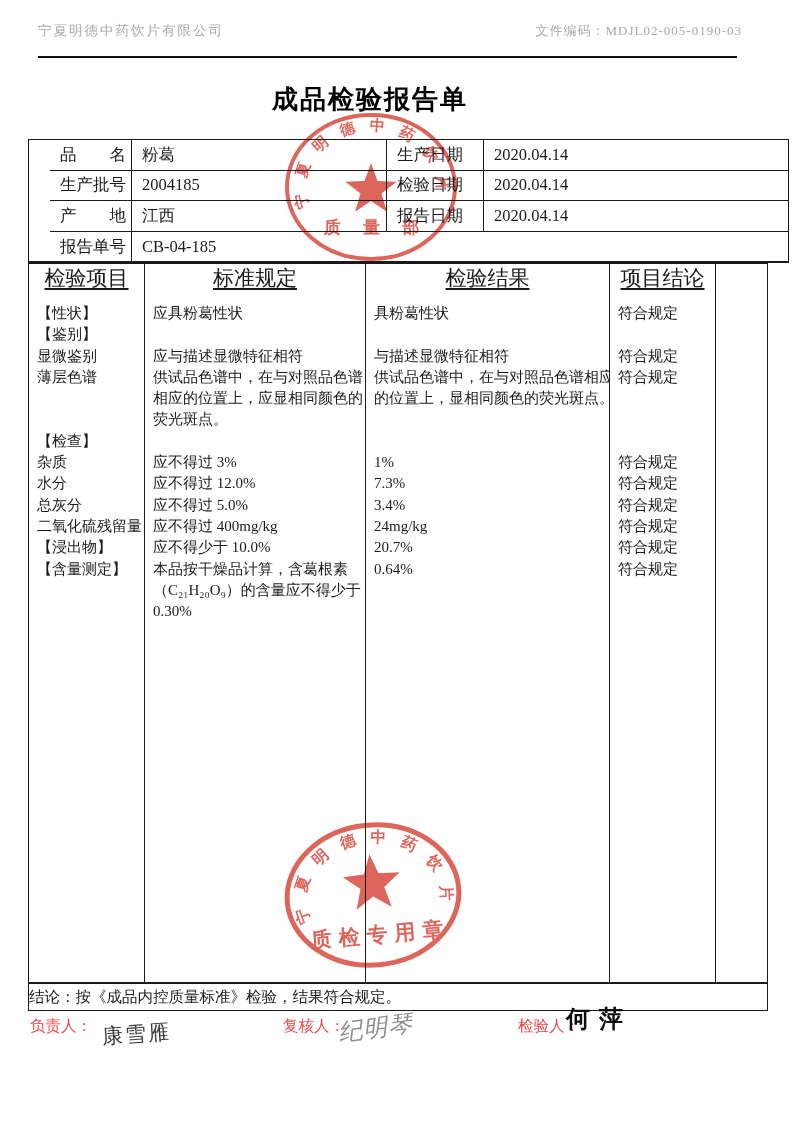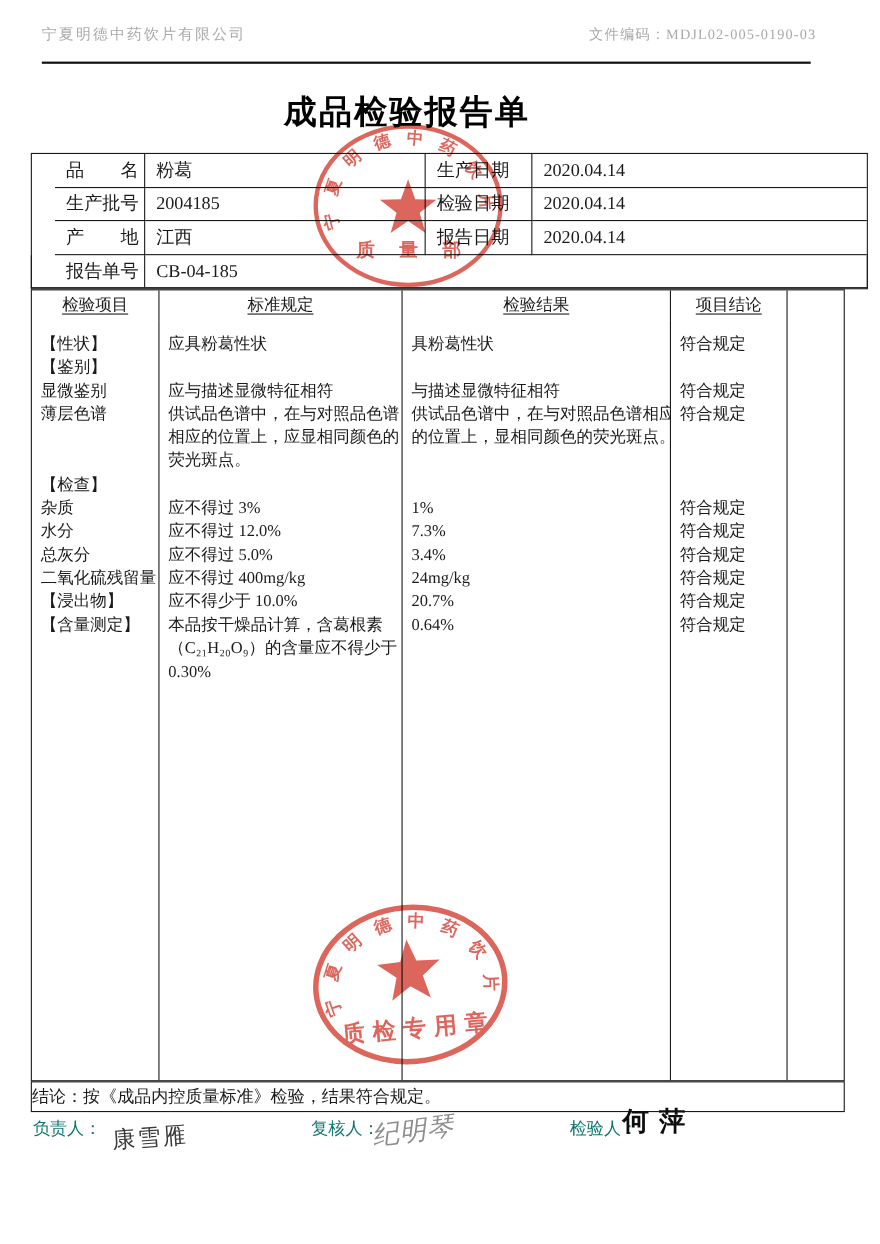--- a/index.html
+++ b/index.html
@@ -6,45 +6,45 @@
   .page{
     position:relative;width:800px;height:1131px;background:#ffffff;overflow:hidden;
     font-family:"Liberation Serif","DejaVu Serif",serif;color:#1a1a1a;
   }
   
   .hdr-company{position:absolute;left:38px;top:22px;font-size:13.5px;color:#a9a9a9;letter-spacing:2px;}
   .hdr-code{position:absolute;right:58px;top:22px;font-size:13px;color:#a9a9a9;letter-spacing:1px;}
   .hdr-rule{position:absolute;left:38px;top:56px;width:699px;height:2px;background:#111;}
   
   .title{position:absolute;left:0;top:82px;width:740px;text-align:center;
-    font-size:30px;font-weight:700;letter-spacing:2px;color:#000;}
+    font-size:26px;font-weight:700;letter-spacing:2px;color:#000;}
   
   .info-table{position:absolute;left:28px;top:139px;width:738px;height:122px;
     border:1px solid #1a1a1a;display:grid;
     grid-template-columns:82px 255px 97px 1fr;grid-template-rows:repeat(4,1fr);
     font-size:16.5px;padding-left:21px;}
   .info-table > div{display:flex;align-items:center;padding-left:10px;border-bottom:1px solid #1a1a1a;white-space:nowrap;}
   .info-table > .c1,.info-table > .c2,.info-table > .c3{border-right:1px solid #1a1a1a;}
   .info-table > .lastrow{border-bottom:none;}
   .info-table > .span3{grid-column:2 / -1;border-right:none;}
   
   .main-table{position:absolute;left:28px;top:263px;width:738px;height:718px;
     border:1px solid #1a1a1a;display:flex;flex-direction:column;font-size:15px;}
   .mt-header{display:grid;grid-template-columns:116px 221px 244px 106px 1fr;height:27px;flex:0 0 27px;}
-  .mt-header > div{display:flex;align-items:center;justify-content:center;font-size:15px;}
+  .mt-header > div{display:flex;align-items:center;justify-content:center;font-size:21px;}
   .mt-header > .b,.mt-body > .b{border-right:1px solid #1a1a1a;}
   .mt-header span{text-decoration:underline;text-underline-offset:3px;}
   .mt-body{display:grid;grid-template-columns:116px 221px 244px 106px 1fr;flex:1 1 auto;}
   .mt-col{padding-top:12px;overflow:hidden;}
   .tline{height:21.3px;line-height:21.3px;white-space:nowrap;padding:0 0 0 8px;}
   
   .conclusion{position:absolute;left:28px;top:983px;width:738px;height:26px;
     border:1px solid #1a1a1a;display:flex;align-items:center;padding-left:0;font-size:15.5px;background:transparent;}
   
-  .sig-label{position:absolute;font-size:15.5px;color:#0f766e;}
+  .sig-label{position:absolute;font-size:15.5px;color:#ef4444;}
   .sig-hand{position:absolute;font-family:"DejaVu Sans",sans-serif;}
   .hand-lead{left:102px;top:1020px;font-size:21px;color:#3a3a3a;transform:rotate(-4deg);letter-spacing:2px;}
   .hand-review{left:338px;top:1012px;font-size:24px;color:#8d8d8d;font-style:italic;transform:rotate(-7deg);letter-spacing:1px;}
   .hand-inspector{left:566px;top:1003px;font-size:24px;color:#0d0d0d;font-weight:700;letter-spacing:9px;}
   
   .stamp{position:absolute;mix-blend-mode:multiply;opacity:0.88;}
   .stamp-top{left:283px;top:110px;}
   .stamp-bottom{left:281px;top:810px;}
 </style>
 </head>

